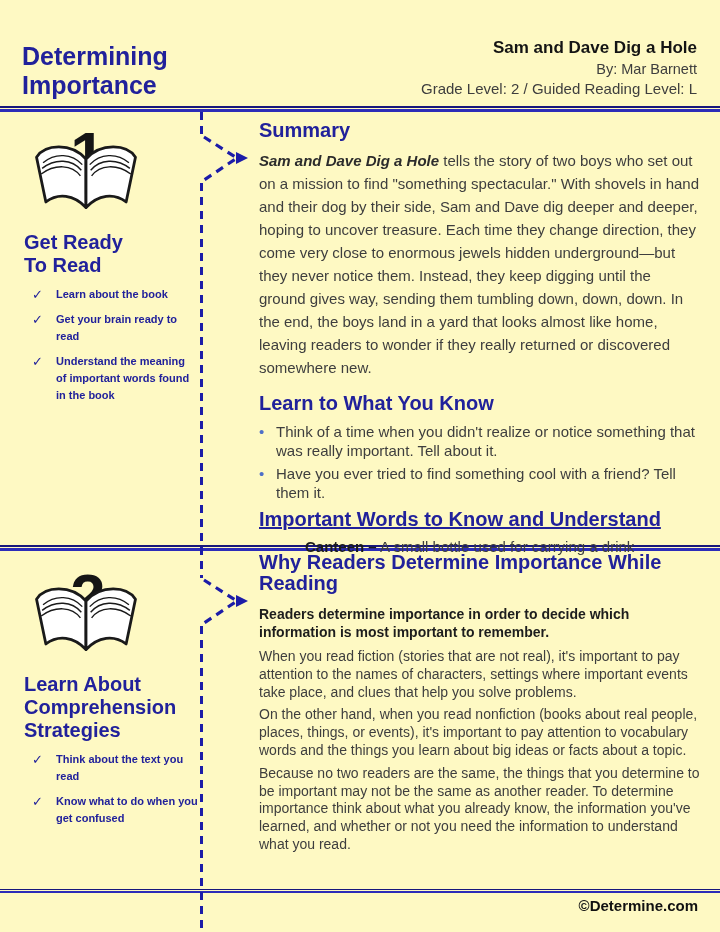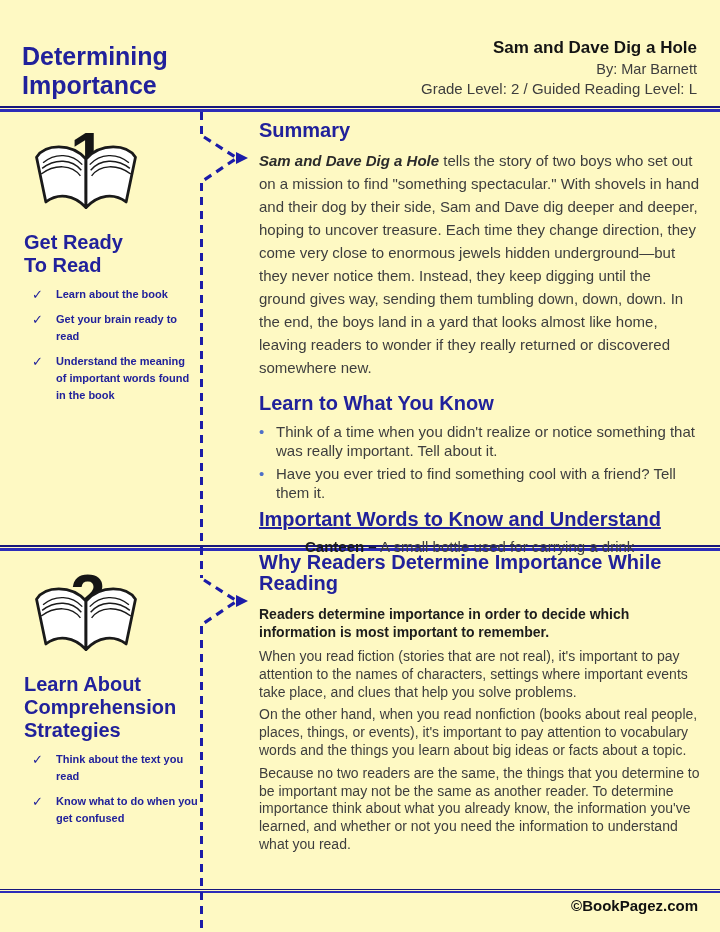--- a/index.html
+++ b/index.html
@@ -182,15 +182,15 @@
   </main>
 
   <main id="content2">
     <h3 class="h-why">Why Readers Determine Importance While Reading</h3>
     <p class="lead2">Readers determine importance in order to decide which information is most important to remember.</p>
     <p class="b2">When you read fiction (stories that are not real), it's important to pay attention to the names of characters, settings where important events take place, and clues that help you solve problems.</p>
     <p class="b2">On the other hand, when you read nonfiction (books about real people, places, things, or events), it's important to pay attention to vocabulary words and the things you learn about big ideas or facts about a topic.</p>
     <p class="b2">Because no two readers are the same, the things that you determine to be important may not be the same as another reader.  To determine importance think about what you already know, the information you've learned, and whether or not you need the information to understand what you read.</p>
   </main>
 
-  <div class="credit">©BookPagez.com</div>
+  <div class="credit">©Determine.com</div>
 
 </div>
 
 </body></html>

